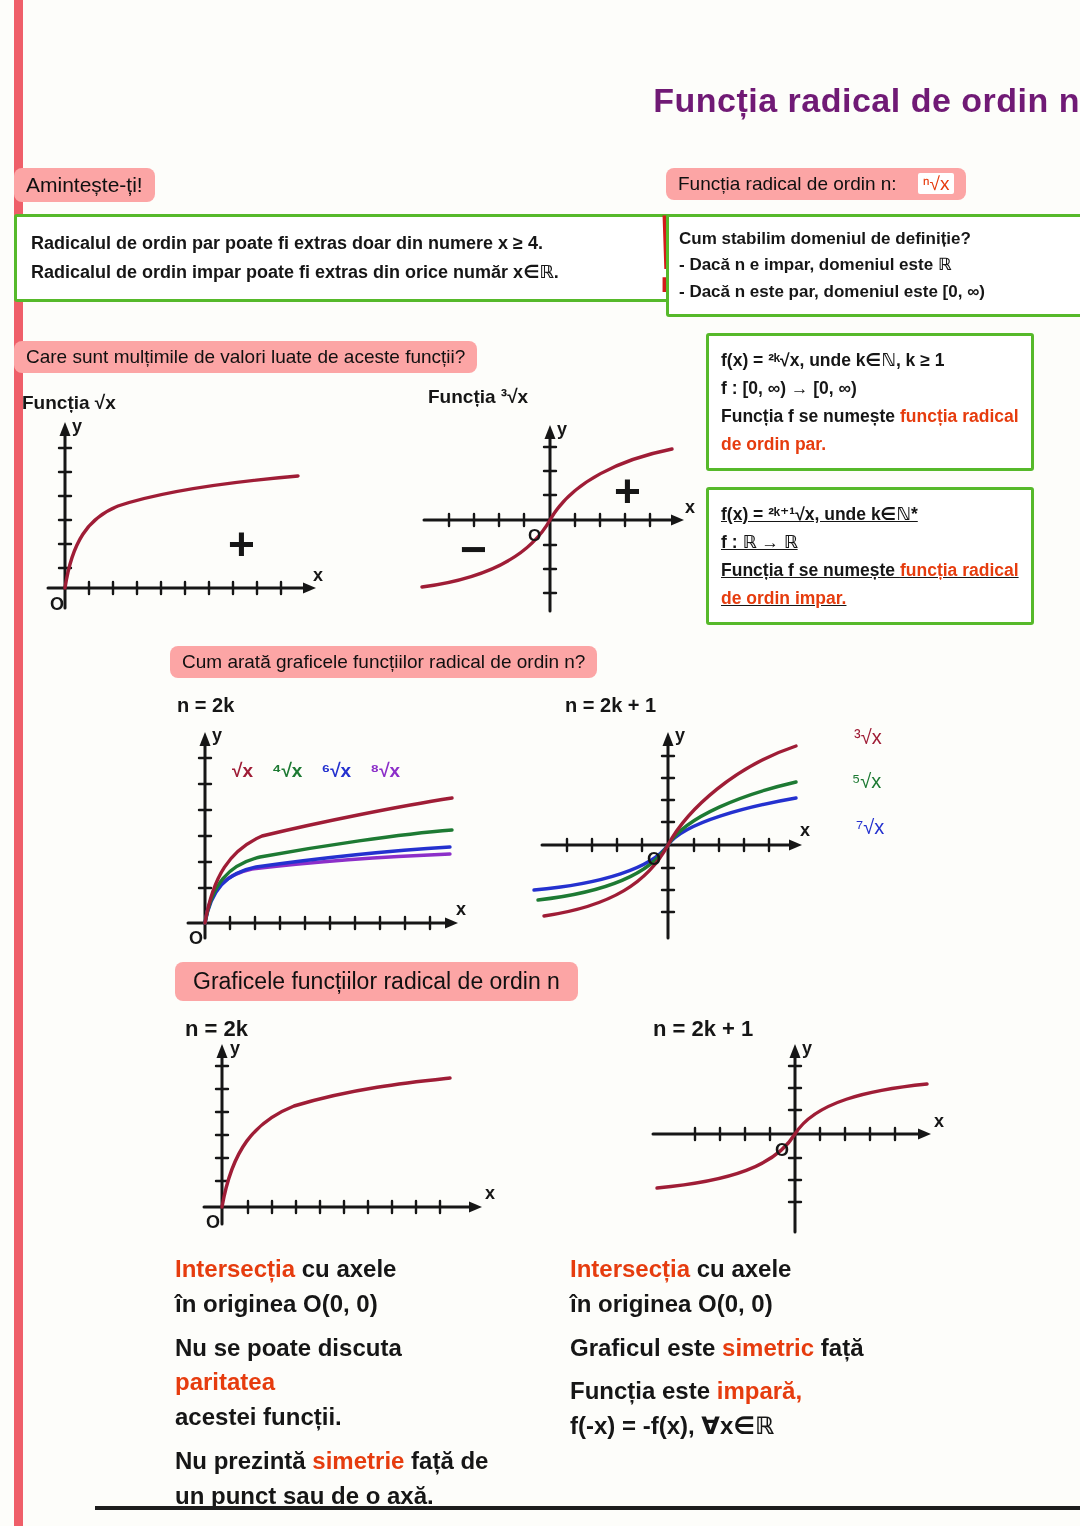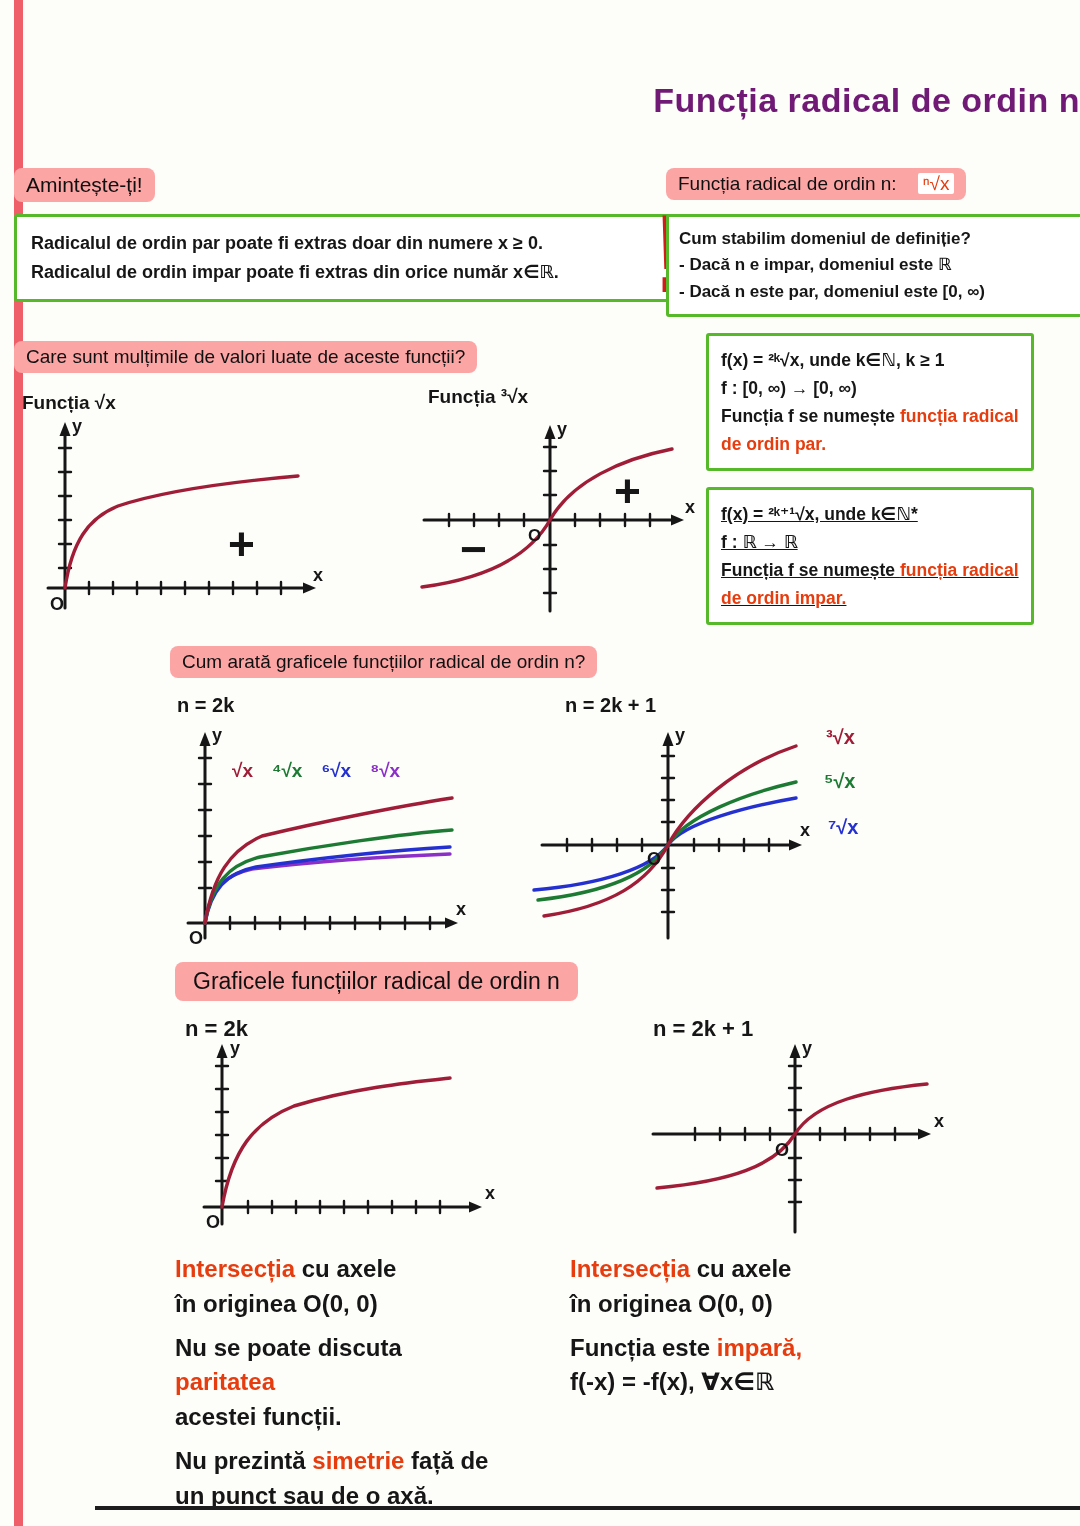--- a/index.html
+++ b/index.html
@@ -17,21 +17,21 @@
   .red { color:#e63c0e; }
   .exclaim { font-size:112px; font-weight:900; color:#d31b1b; line-height:1; }
   .stripe { left:14px; top:0; width:9px; height:1526px; background:#ef5f69; }
   .bottom-rule { left:95px; top:1506px; width:985px; height:4px; background:#1d1d1d; }
   .func-label { font-size:19px; font-weight:700; }
   .n-label { font-size:20px; font-weight:700; }
   .n-label-big { font-size:22px; font-weight:700; }
   .nline { font-size:24px; font-weight:700; line-height:1.45; }
   .gap { margin-top:9px; }
   .legend-row { display:flex; gap:19px; font-size:19px; font-weight:700; }
-  .legend-item-v { font-size:20px; font-weight:700; }
+  .legend-item-v { font-size:20px; font-weight:400;margin-left:28px; }
   .t-red { color:#9f1d36; }
   .t-green { color:#1d7a33; }
   .t-blue { color:#2431cf; }
   .t-purple { color:#8c2fc9; }
   svg text { font-family:"Liberation Sans","DejaVu Sans",sans-serif; font-weight:700; fill:#161616; }
   .axis { stroke:#161616; stroke-width:3; stroke-linecap:round; }
   .tick { stroke:#161616; stroke-width:2.4; stroke-linecap:round; fill:none; }
   .ah { fill:#161616; }
   .curve { fill:none; stroke-width:3.4; stroke-linecap:round; }
   .c-red { stroke:#9f1d36; }
@@ -44,21 +44,21 @@
 <body>
 
 <div class="page">
 
   <div class="abs stripe"></div>
 
   <h1 class="abs title" style="top:58px; left:0;">Funcția radical de ordin n</h1>
 
   <div class="abs hl" style="left:14px; top:168px; font-size:21px;">Amintește-ți!</div>
   <div class="abs box" style="left:14px; top:214px; width:632px; padding:12px 14px; font-size:18px; line-height:1.6;">
-    <div>Radicalul de ordin par poate fi extras doar din numere x ≥ 0.</div>
+    <div>Radicalul de ordin par poate fi extras doar din numere x ≥ 4.</div>
     <div>Radicalul de ordin impar poate fi extras din orice număr x∈ℝ.</div>
   </div>
   <div class="abs exclaim" style="left:652px; top:198px;">!</div>
 
   <div class="abs hl" style="left:666px; top:168px; font-size:19px;">
     <span>Funcția radical de ordin n:</span><span class="chip">ⁿ√x</span>
   </div>
   <div class="abs box" style="left:666px; top:214px; width:402px; padding:9px 10px; font-size:17px; line-height:1.55;">
     <div>Cum stabilim domeniul de definiție?</div>
     <div>- Dacă n e impar, domeniul este ℝ</div>
@@ -228,20 +228,23 @@
     </div>
     <div class="nline">un punct sau de o axă.</div>
   </div>
 
   <div class="abs" style="left:570px; top:1252px; width:340px;">
     <div class="nline">
       <span class="red">Intersecția</span><span> cu axele</span>
     </div>
     <div class="nline">în originea O(0, 0)</div>
     <div class="nline gap">
+      <span>Graficul este </span><span class="red">simetric</span><span> față</span>
+    </div>
+    <div class="nline gap">
       <span>Funcția este </span><span class="red">impară,</span>
     </div>
     <div class="nline">f(-x) = -f(x), ∀x∈ℝ</div>
   </div>
 
   <div class="abs bottom-rule"></div>
 
 </div>
 
 </body></html>

